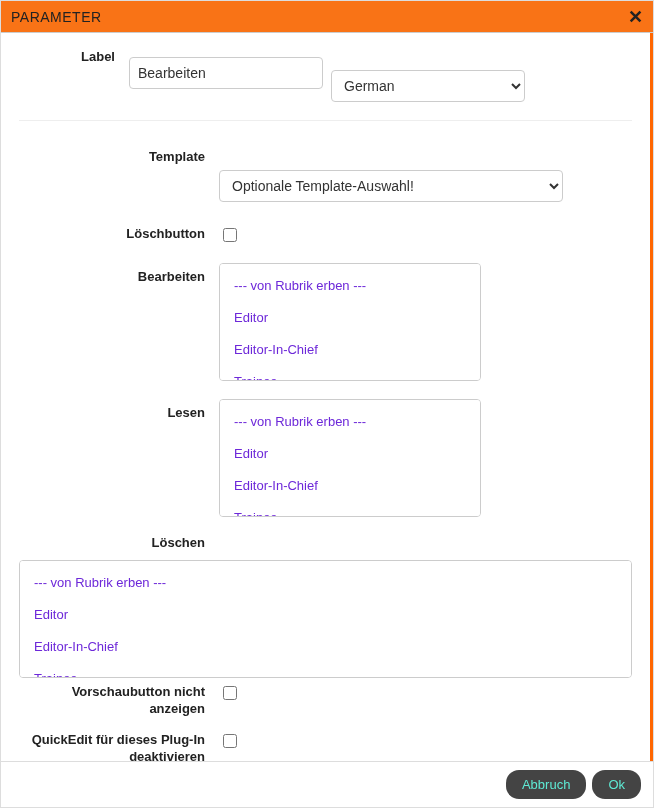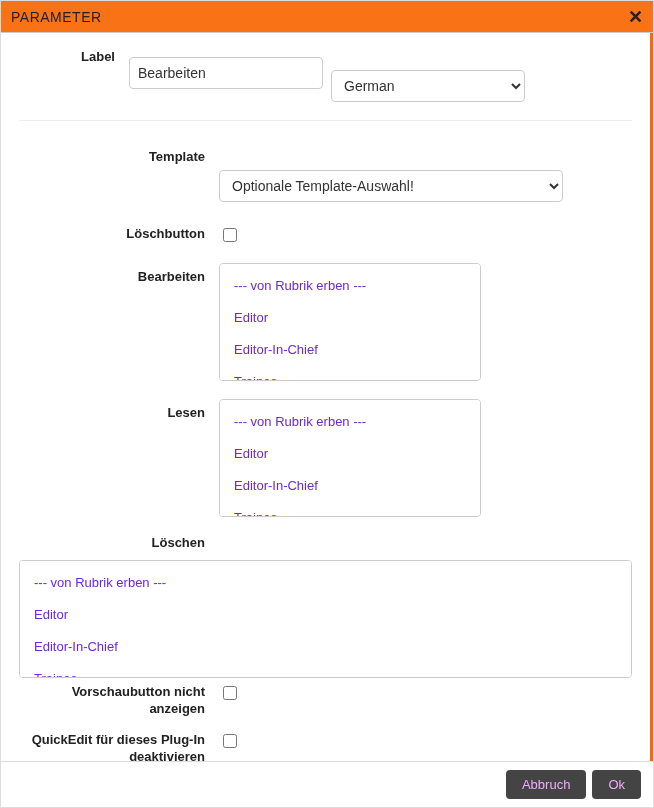--- a/index.html
+++ b/index.html
@@ -124,23 +124,23 @@
     background: #fff;
     border-top: 1px solid #ddd;
     display: flex;
     justify-content: flex-end;
     align-items: center;
     padding: 0 12px;
     gap: 6px;
   }
   .btn {
     background: #444;
-    color: #f0abfc;
+    color: #5eead4;
     border: none;
-    border-radius: 4px;
+    border-radius: 13px;
     padding: 7px 16px;
     font-size: 13px;
     cursor: pointer;
   }
 </style>
 </head>
 <body>
 
 <div class="dialog">
 

